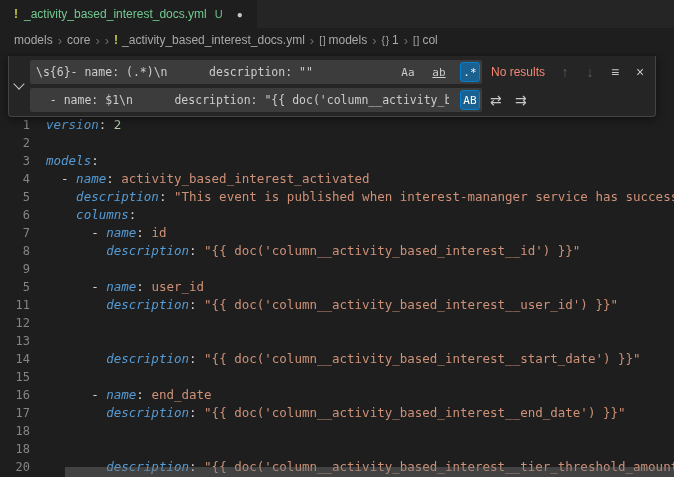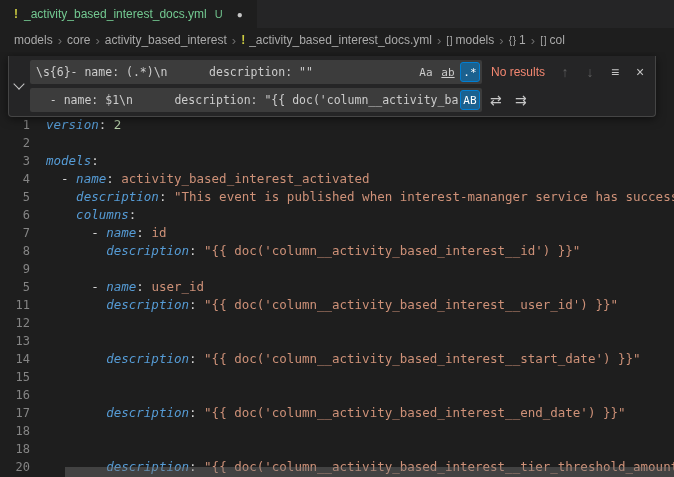--- a/index.html
+++ b/index.html
@@ -35,21 +35,21 @@
   .toggle-strip { width:26px; display:flex; align-items:center; justify-content:center; cursor:pointer; }
   .chevron { width:8px; height:8px; border-right:1.5px solid #c5c5c5; border-bottom:1.5px solid #c5c5c5;
              transform:rotate(45deg); margin-top:-4px; }
   .fw-rows { flex:1; display:flex; flex-direction:column; gap:4px; }
   .fw-row { display:flex; align-items:center; height:24px; gap:3px; }
   .fw-input { display:flex; align-items:center; width:452px; height:24px; background:#3c3c3c;
               border-radius:2px; padding:0 2px 0 6px; flex:none; }
   .fw-text { flex:1; overflow:hidden; white-space:pre; color:#cccccc;
              font-family:"DejaVu Sans Mono", monospace; font-size:11.5px; }
   .opt-btn { width:20px; height:20px; flex:none; display:flex; align-items:center; justify-content:center;
-             margin-left:2px; border-radius:3px; color:#cccccc; font-size:11px;
+             margin-left:11px; border-radius:3px; color:#cccccc; font-size:11px;
              font-family:"DejaVu Sans Mono", monospace; cursor:pointer;text-align:right; }
   .opt-btn.ww { text-decoration:underline; }
   .opt-btn.active { background:rgba(0,127,212,.55); border:1px solid #007fd4; color:#ffffff; }
   .no-results { color:#f48771; font-size:12px; margin:0 6px 0 6px; white-space:nowrap; }
   .icon-btn { width:22px; height:22px; display:flex; align-items:center; justify-content:center;
               color:#c5c5c5; font-size:14px; border-radius:3px; cursor:pointer; }
   .icon-btn.disabled { color:#5f5f5f; }
 
   
   .code-lines { padding-top:64px; font-family:"DejaVu Sans Mono", monospace;
@@ -82,23 +82,20 @@
 
   <div class="breadcrumbs">
       <span class="crumb">
         <span>models</span>
       </span>
       <span class="crumb-sep">›</span>
       <span class="crumb">
         <span>core</span>
       </span>
       <span class="crumb-sep">›</span>
-      <span class="crumb">
-        <span>activity_based_interest</span>
-      </span>
       <span class="crumb-sep">›</span>
       <span class="crumb">
         <span class="yaml-crumb-icon">!</span>
         <span>_activity_based_interest_docs.yml</span>
       </span>
       <span class="crumb-sep">›</span>
       <span class="crumb">
         <span class="sym-icon">[ ]</span>
         <span>models</span>
       </span>
@@ -154,21 +151,21 @@
         <div class="code-line"><span class="line-num">6</span><span class="line-content"><span class="tok-punc">    </span><span class="tok-key">columns</span><span class="tok-punc">:</span></span></div>
         <div class="code-line"><span class="line-num">7</span><span class="line-content"><span class="tok-punc">      - </span><span class="tok-key">name</span><span class="tok-punc">: </span><span class="tok-str">id</span></span></div>
         <div class="code-line"><span class="line-num">8</span><span class="line-content"><span class="tok-punc">        </span><span class="tok-key">description</span><span class="tok-punc">: </span><span class="tok-str">"{{ doc('column__activity_based_interest__id') }}"</span></span></div>
         <div class="code-line"><span class="line-num">9</span><span class="line-content"></span></div>
         <div class="code-line"><span class="line-num">5</span><span class="line-content"><span class="tok-punc">      - </span><span class="tok-key">name</span><span class="tok-punc">: </span><span class="tok-str">user_id</span></span></div>
         <div class="code-line"><span class="line-num">11</span><span class="line-content"><span class="tok-punc">        </span><span class="tok-key">description</span><span class="tok-punc">: </span><span class="tok-str">"{{ doc('column__activity_based_interest__user_id') }}"</span></span></div>
         <div class="code-line"><span class="line-num">12</span><span class="line-content"></span></div>
         <div class="code-line"><span class="line-num">13</span></div>
         <div class="code-line"><span class="line-num">14</span><span class="line-content"><span class="tok-punc">        </span><span class="tok-key">description</span><span class="tok-punc">: </span><span class="tok-str">"{{ doc('column__activity_based_interest__start_date') }}"</span></span></div>
         <div class="code-line"><span class="line-num">15</span><span class="line-content"></span></div>
-        <div class="code-line"><span class="line-num">16</span></div>
+        <div class="code-line"><span class="line-num">16</span><span class="line-content"><span class="tok-punc">      - </span><span class="tok-key">name</span><span class="tok-punc">: </span><span class="tok-str">end_date</span></span></div>
         <div class="code-line"><span class="line-num">17</span><span class="line-content"><span class="tok-punc">        </span><span class="tok-key">description</span><span class="tok-punc">: </span><span class="tok-str">"{{ doc('column__activity_based_interest__end_date') }}"</span></span></div>
         <div class="code-line"><span class="line-num">18</span><span class="line-content"></span></div>
         <div class="code-line"><span class="line-num">18</span></div>
         <div class="code-line"><span class="line-num">20</span><span class="line-content"><span class="tok-punc">        </span><span class="tok-key">description</span><span class="tok-punc">: </span><span class="tok-str">"{{ doc('column__activity_based_interest__tier_threshold_amount</span></span></div>
       </div>
 
     <div class="hscrollbar"></div>
   </div>
 
 </div>

